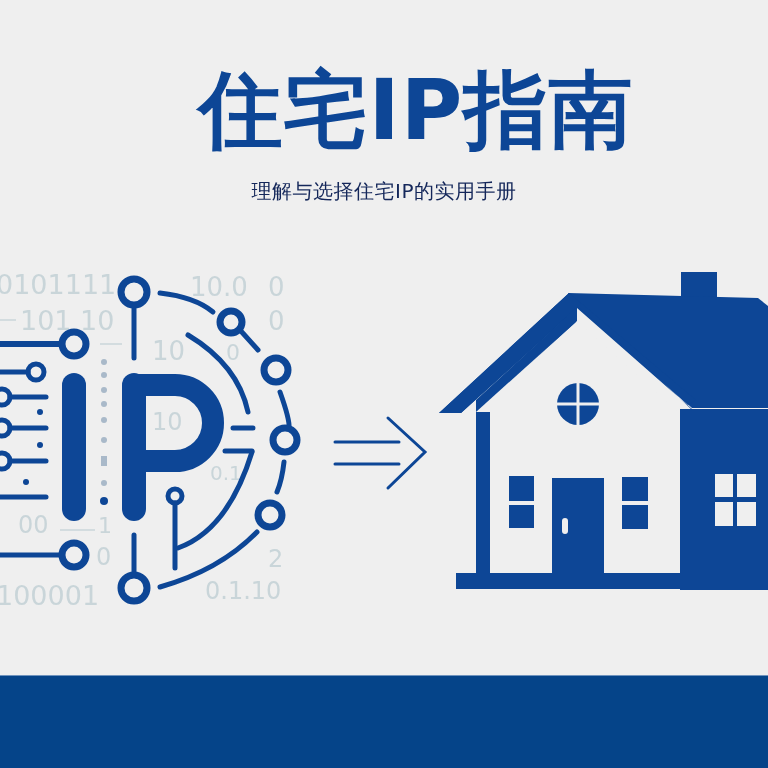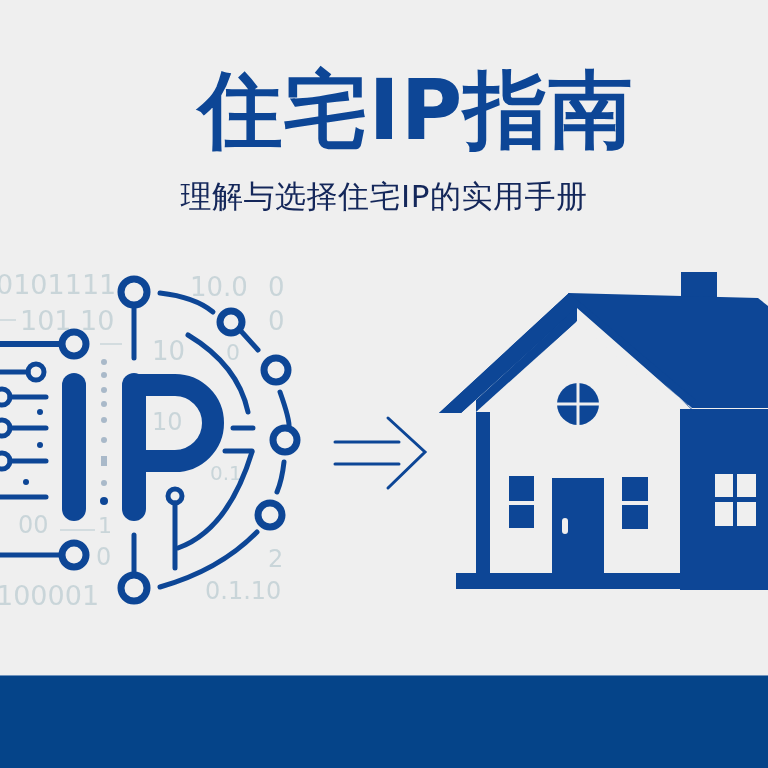--- a/index.html
+++ b/index.html
@@ -11,21 +11,21 @@
   }
   .title {
     position: absolute; left: 0; top: 68px; width: 768px;
     text-align: center;
     font-size: 84px; font-weight: bold; color: #0d4696;
     letter-spacing: 1px; line-height: 1; padding-left: 32px;
   }
   .subtitle {
     position: absolute; left: 0; top: 181px; width: 768px;
     text-align: center;
-    font-size: 31px; color: #14275a; line-height: 1;
+    font-size: 20px; color: #14275a; line-height: 1;
     letter-spacing: 0.5px;
   }
   .illus { position: absolute; left: 0; top: 0; }
   .bottom-bar {
     position: absolute; left: 0; top: 675px; width: 768px; height: 93px;
     background: #054489;
     border-top: 1px solid #6f93bd;
   }
   .code-text { font-family: "DejaVu Sans", sans-serif; fill: #c9d5d9; }
 </style>

